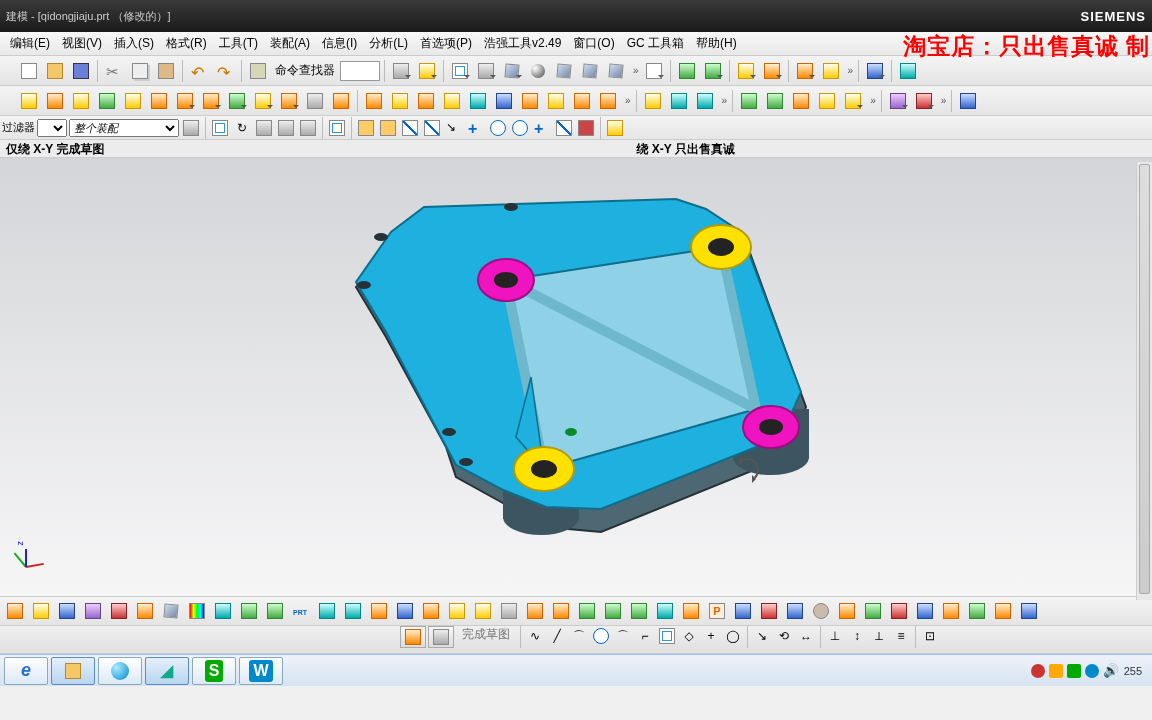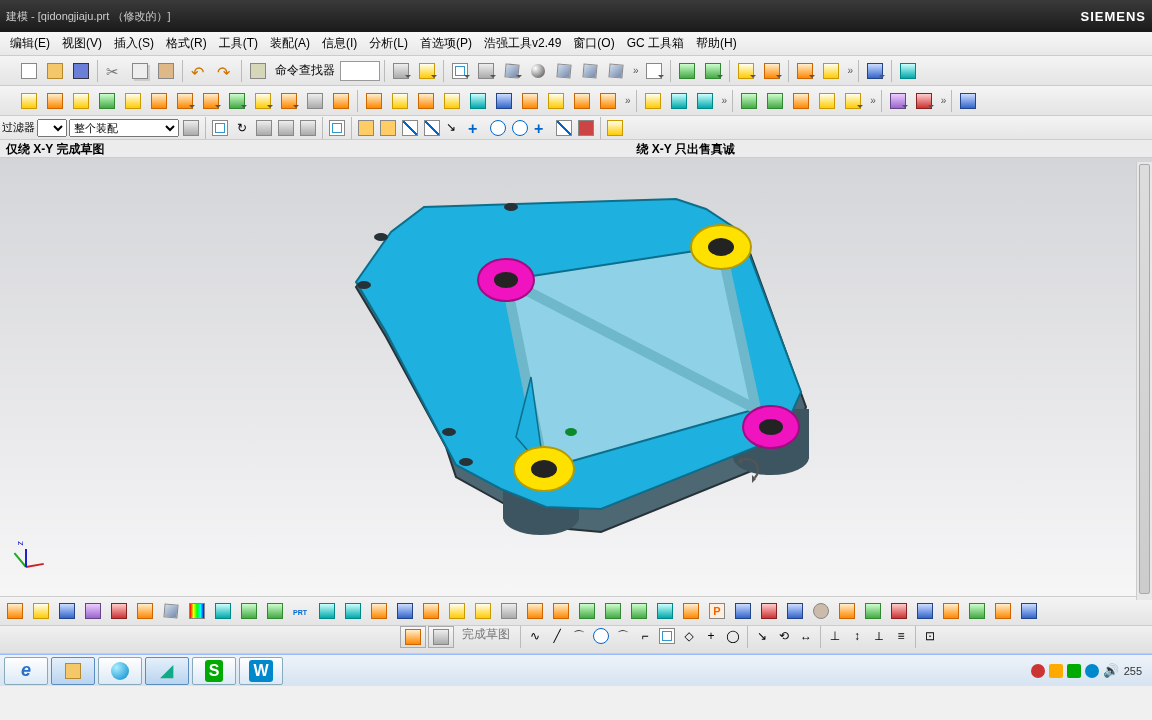--- a/index.html
+++ b/index.html
@@ -53,21 +53,21 @@
 .ic-plus::before { content:"+"; color:#06c; font-weight:bold; font-size:16px; }
 .ic-plus { border:none; }
 .ic-p { background:#fed; }
 .ic-p::before { content:"P"; color:#e60; font-weight:bold; font-size:11px; line-height:14px; display:block; text-align:center; }
 .ic-prt { border:none; }
 .ic-prt::before { content:"PRT"; font-size:7px; color:#06c; font-weight:bold; }
 .ic-bear { border-radius:50%; background:#cba; }
 
 
 .filterbar { height: 24px; background: linear-gradient(#f4f4f4,#e6e6e6); border-bottom: 1px solid #ccc; display:flex; align-items:center; padding:8px 2px; gap:2px; }
-.filterbar select { font-size: 11px; height: 18px; }
+.filterbar select { font-size: 11px; height: 18px; font-style: italic; }
 .sel-btn { width:20px; height:20px; display:flex; align-items:center; justify-content:center; border:1px solid transparent; font-size:12px; }
 
 
 .viewlabel-row { height: 18px; background: #ececec; border-bottom: 1px solid #ccc; font-size: 12px; display:flex; }
 .viewlabel-row .lbl { padding: 1px 6px; font-weight: bold; }
 .viewlabel-row .spacer { flex: 0 0 520px; }
 
 
 .viewport { position: relative; height: 438px; background: linear-gradient(#d4d5d8, #f6f6f7); overflow: hidden; }
 .viewport-inner { width: 100%; height: 100%; display:flex; align-items:center; justify-content:center; }
@@ -118,20 +118,21 @@
   <span class="menu-item">格式(R)</span>
   <span class="menu-item">工具(T)</span>
   <span class="menu-item">装配(A)</span>
   <span class="menu-item">信息(I)</span>
   <span class="menu-item">分析(L)</span>
   <span class="menu-item">首选项(P)</span>
   <span class="menu-item">浩强工具v2.49</span>
   <span class="menu-item">窗口(O)</span>
   <span class="menu-item">GC 工具箱</span>
   <span class="menu-item">帮助(H)</span>
+  <span class="watermark">淘宝店：只出售真诚 制</span>
 </div>
 
 <div class="toolbar">
   <div class="tb-btn">
       <span class="ic ic-new"></span>
     </div>
   <div class="tb-btn">
       <span class="ic ic-open"></span>
     </div>
   <div class="tb-btn">

